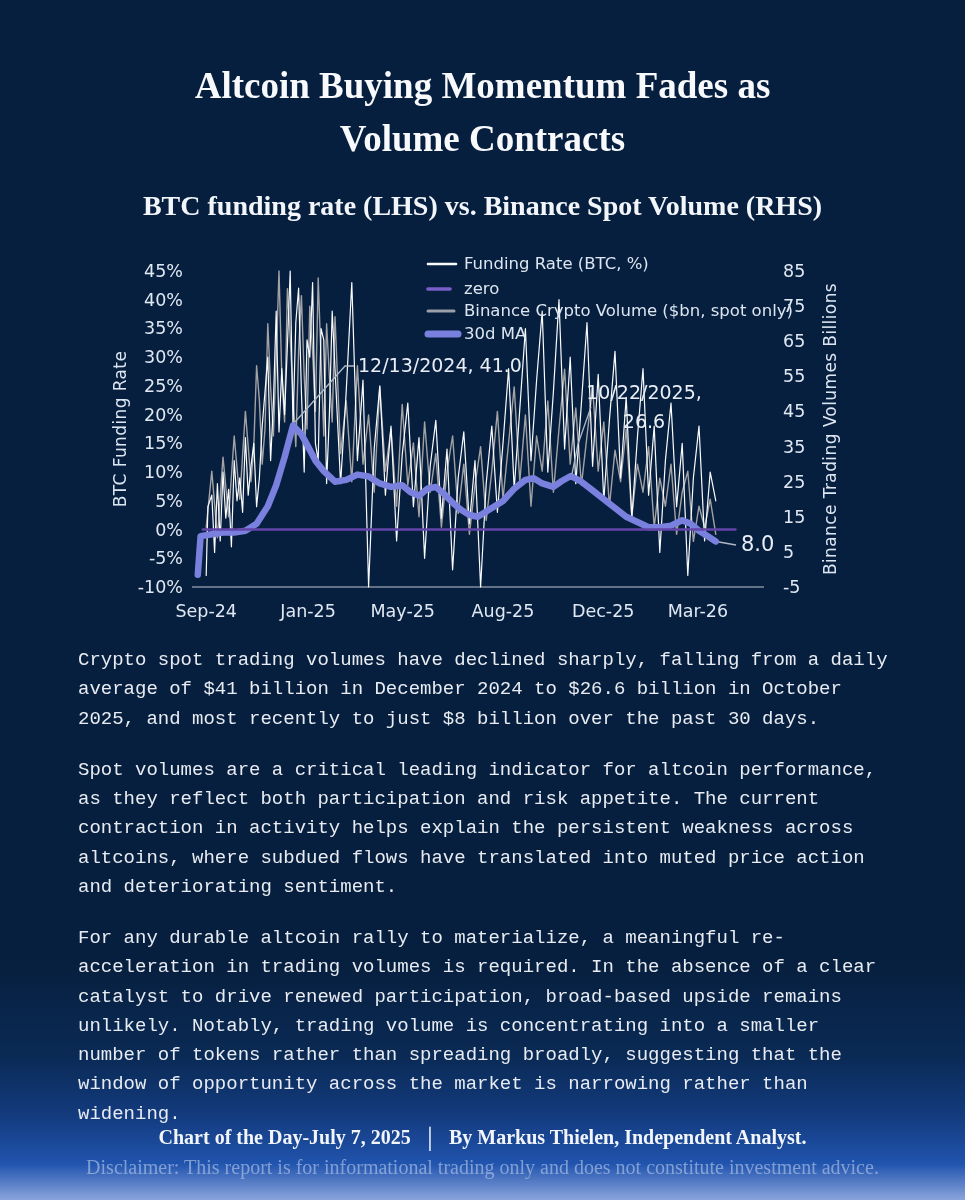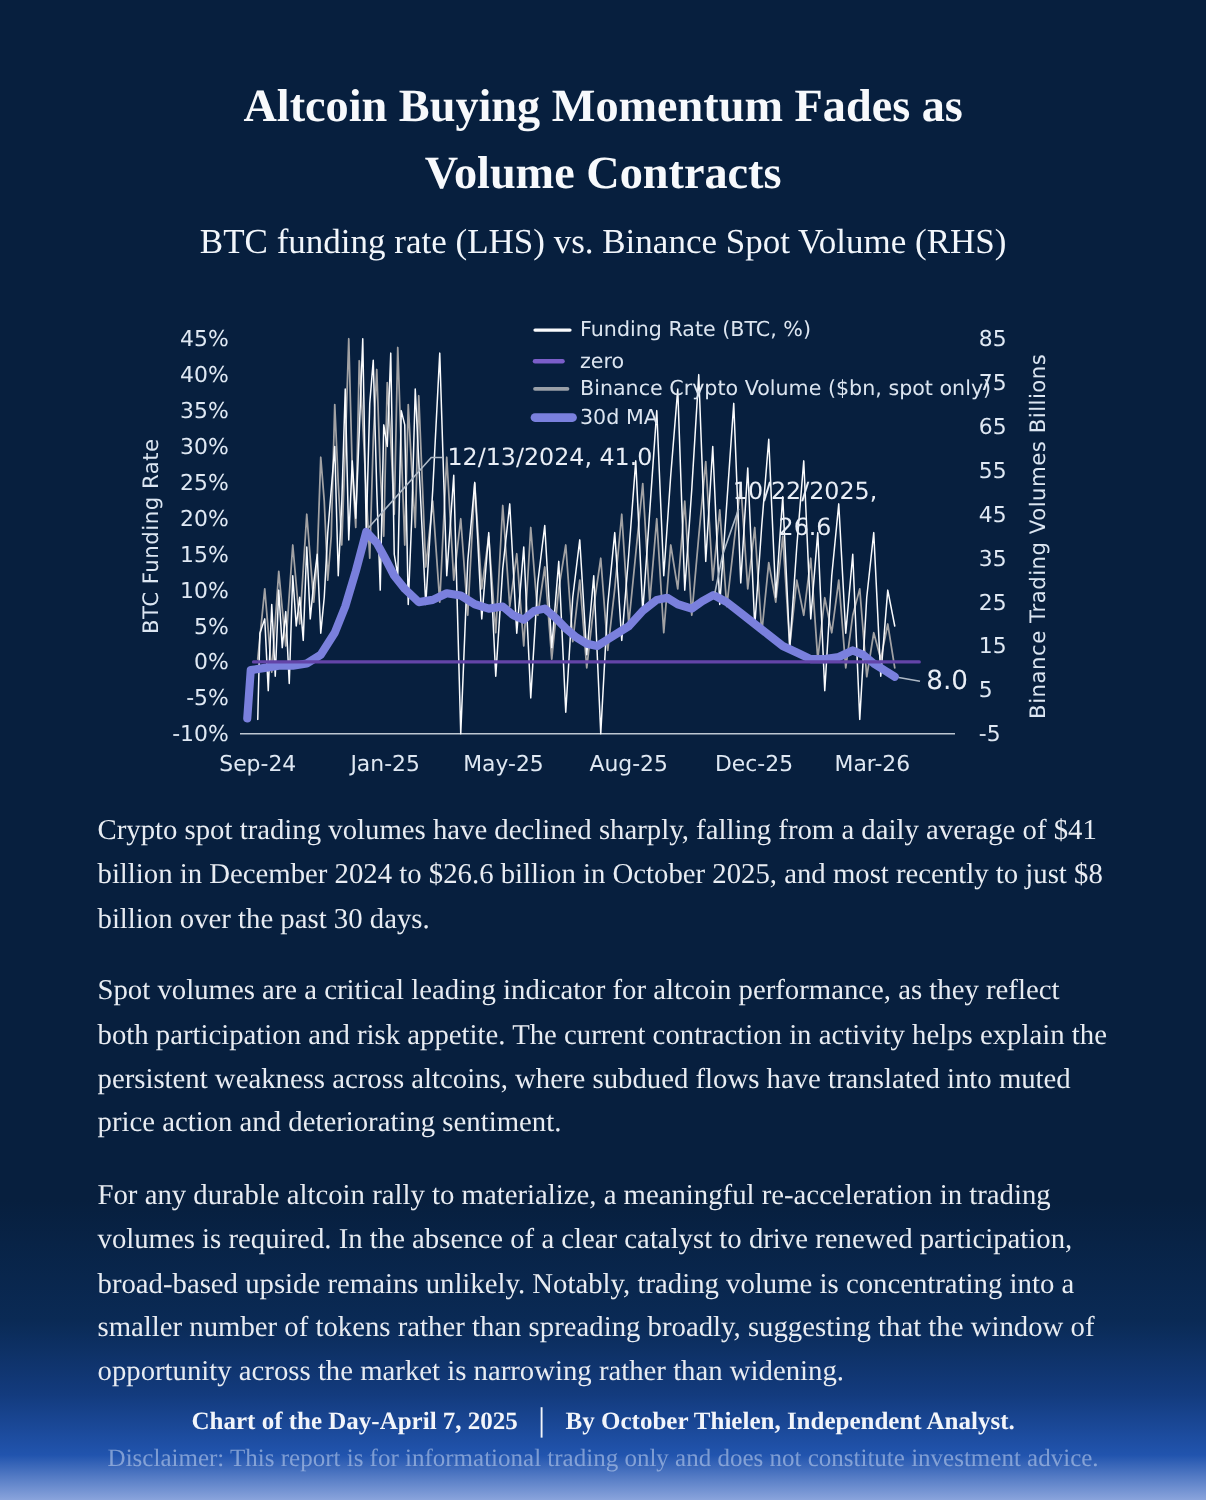--- a/index.html
+++ b/index.html
@@ -8,34 +8,34 @@
     background:linear-gradient(180deg,#071f3e 0%,#071f3e 80%,#0a2a55 88%,#133b7e 93%,#2154ae 97%,#8aa4dc 100%);
     font-family:"Liberation Serif",serif;
   }
   .page{position:relative;width:965px;height:1024px;}
   .page-title{
     position:absolute;top:60px;left:0;width:100%;margin:0;
     text-align:center;color:#f7f9fc;font-size:37px;line-height:1.42;font-weight:700;
     font-family:"Liberation Serif",serif;
   }
   .chart-subtitle{
-    position:absolute;top:178px;left:0;width:100%;margin:0;
-    text-align:center;color:#f2f6fb;font-size:28px;font-weight:400;
+    position:absolute;top:190px;left:0;width:100%;margin:0;
+    text-align:center;color:#f2f6fb;font-size:28px;font-weight:700;
     font-family:"Liberation Serif",serif;
   }
   .chart-wrap{position:absolute;top:244px;left:88px;width:800px;height:400px;}
   .chart-wrap svg{display:block;}
   .tick{font-family:"DejaVu Sans",sans-serif;font-size:17.5px;fill:#dfe8f3;}
   .legend-label{font-family:"DejaVu Sans",sans-serif;font-size:16.5px;fill:#dce5f0;}
   .axis-title{font-family:"DejaVu Sans",sans-serif;font-size:17px;fill:#dce6f2;letter-spacing:.4px;}
   .anno{font-family:"DejaVu Sans",sans-serif;fill:#e9eef6;}
   .body-copy{position:absolute;top:646px;left:78px;width:812px;}
   .body-copy p{
-    margin:0 0 22px 0;color:#e8ecf2;font-size:23px;line-height:1.54;
-    font-family:Liberation Serif, serif;
+    margin:0 0 22px 0;color:#e8ecf2;font-size:19px;line-height:1.54;
+    font-family:Liberation Mono, monospace;
   }
   .footer{position:absolute;top:1126px;left:0;width:100%;text-align:center;}
   .footer-line{color:#f2f5fa;font-size:20px;font-weight:700;font-family:"Liberation Serif",serif;}
   .footer-line .sep{font-weight:400;padding:0 12px;position:relative;top:1px;}
   .disclaimer{margin-top:7px;color:rgba(200,215,240,0.55);font-size:20px;font-family:"Liberation Serif",serif;}
 </style>
 </head>
 <body>
 
 <div class="page">
@@ -102,18 +102,18 @@
   </div>
 
   <div class="body-copy">
     <p>Crypto spot trading volumes have declined sharply, falling from a daily average of $41 billion in December 2024 to $26.6 billion in October 2025, and most recently to just $8 billion over the past 30 days.</p>
     <p>Spot volumes are a critical leading indicator for altcoin performance, as they reflect both participation and risk appetite. The current contraction in activity helps explain the persistent weakness across altcoins, where subdued flows have translated into muted price action and deteriorating sentiment.</p>
     <p>For any durable altcoin rally to materialize, a meaningful re-acceleration in trading volumes is required. In the absence of a clear catalyst to drive renewed participation, broad-based upside remains unlikely. Notably, trading volume is concentrating into a smaller number of tokens rather than spreading broadly, suggesting that the window of opportunity across the market is narrowing rather than widening.</p>
   </div>
 
   <div class="footer">
     <div class="footer-line">
-      <span>Chart of the Day-April 7, 2025</span><span class="sep">│</span><span>By October Thielen, Independent Analyst.</span>
+      <span>Chart of the Day-July 7, 2025</span><span class="sep">│</span><span>By Markus Thielen, Independent Analyst.</span>
     </div>
     <div class="disclaimer">Disclaimer: This report is for informational trading only and does not constitute investment advice.</div>
   </div>
 
 </div>
 
 </body></html>

